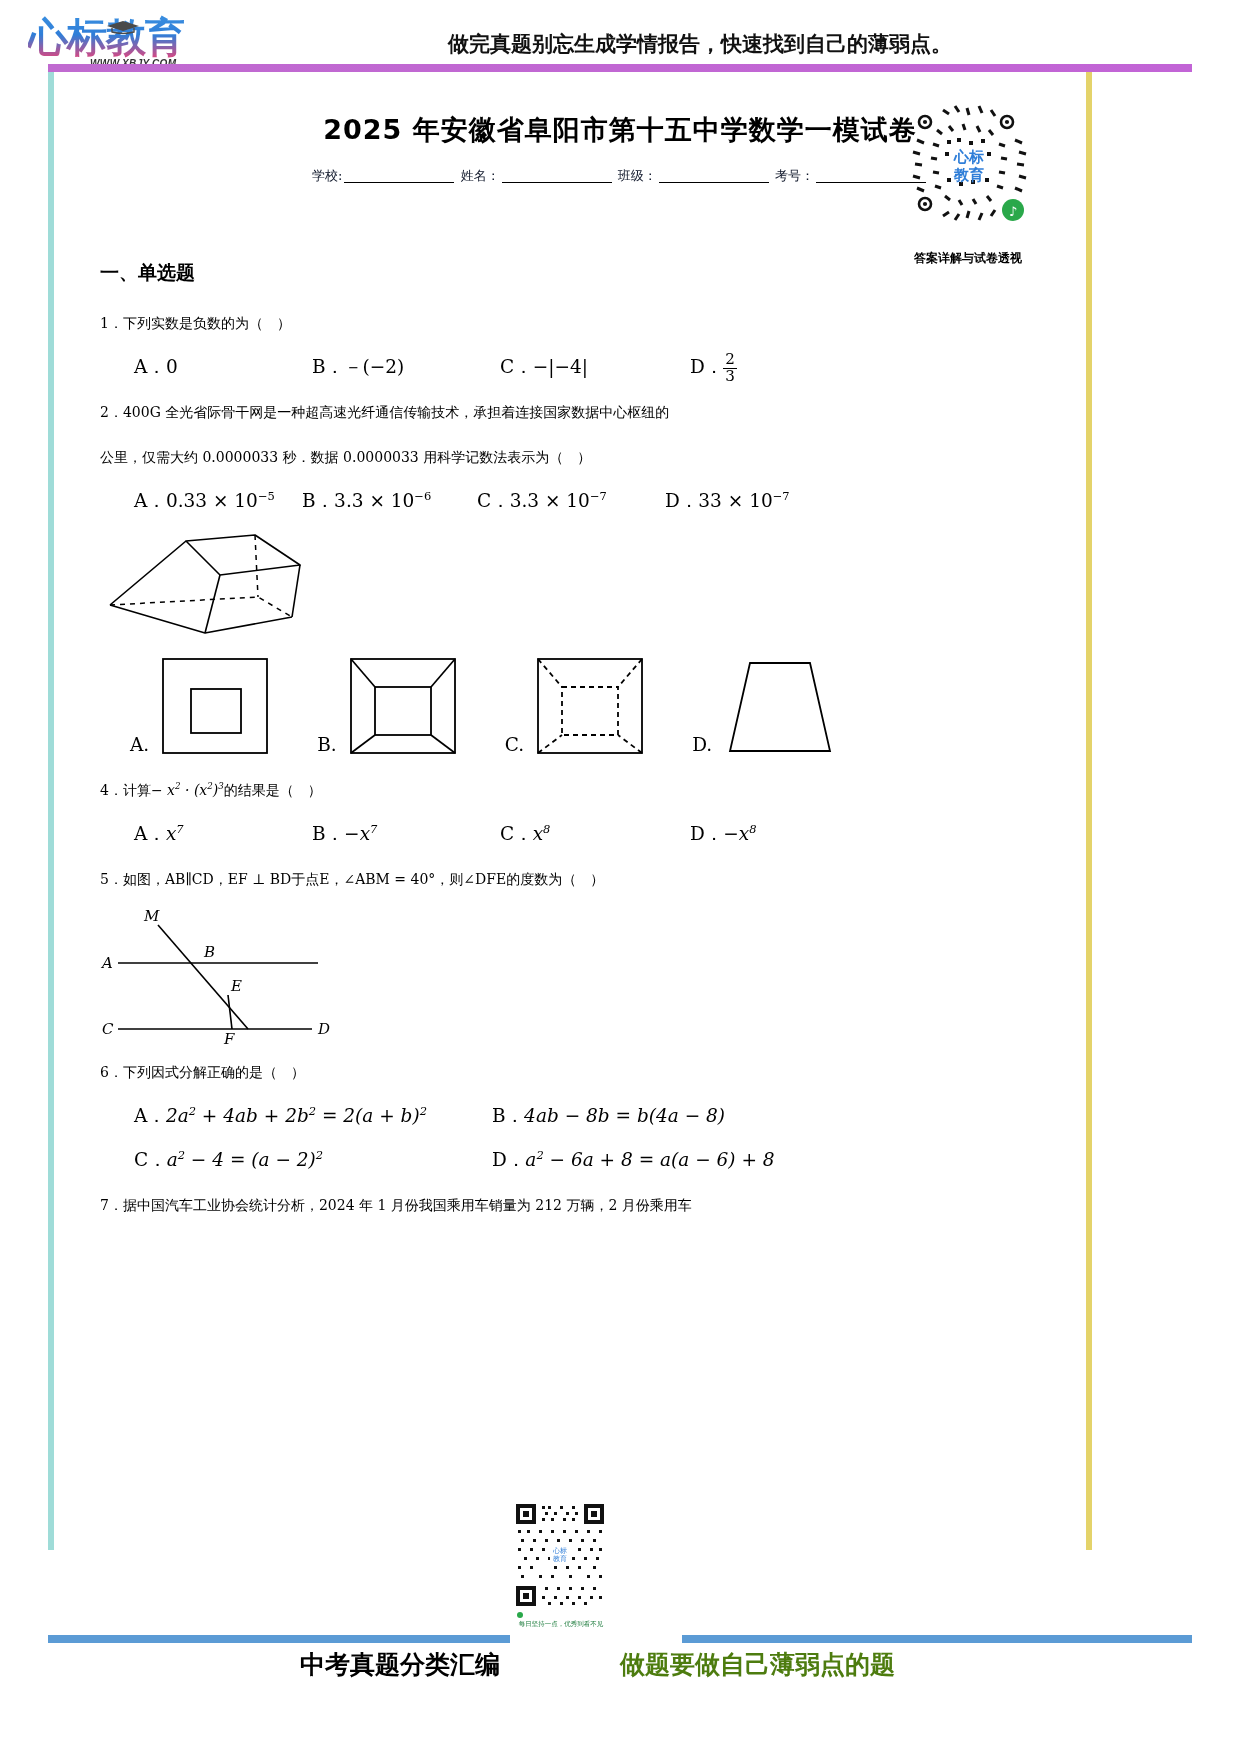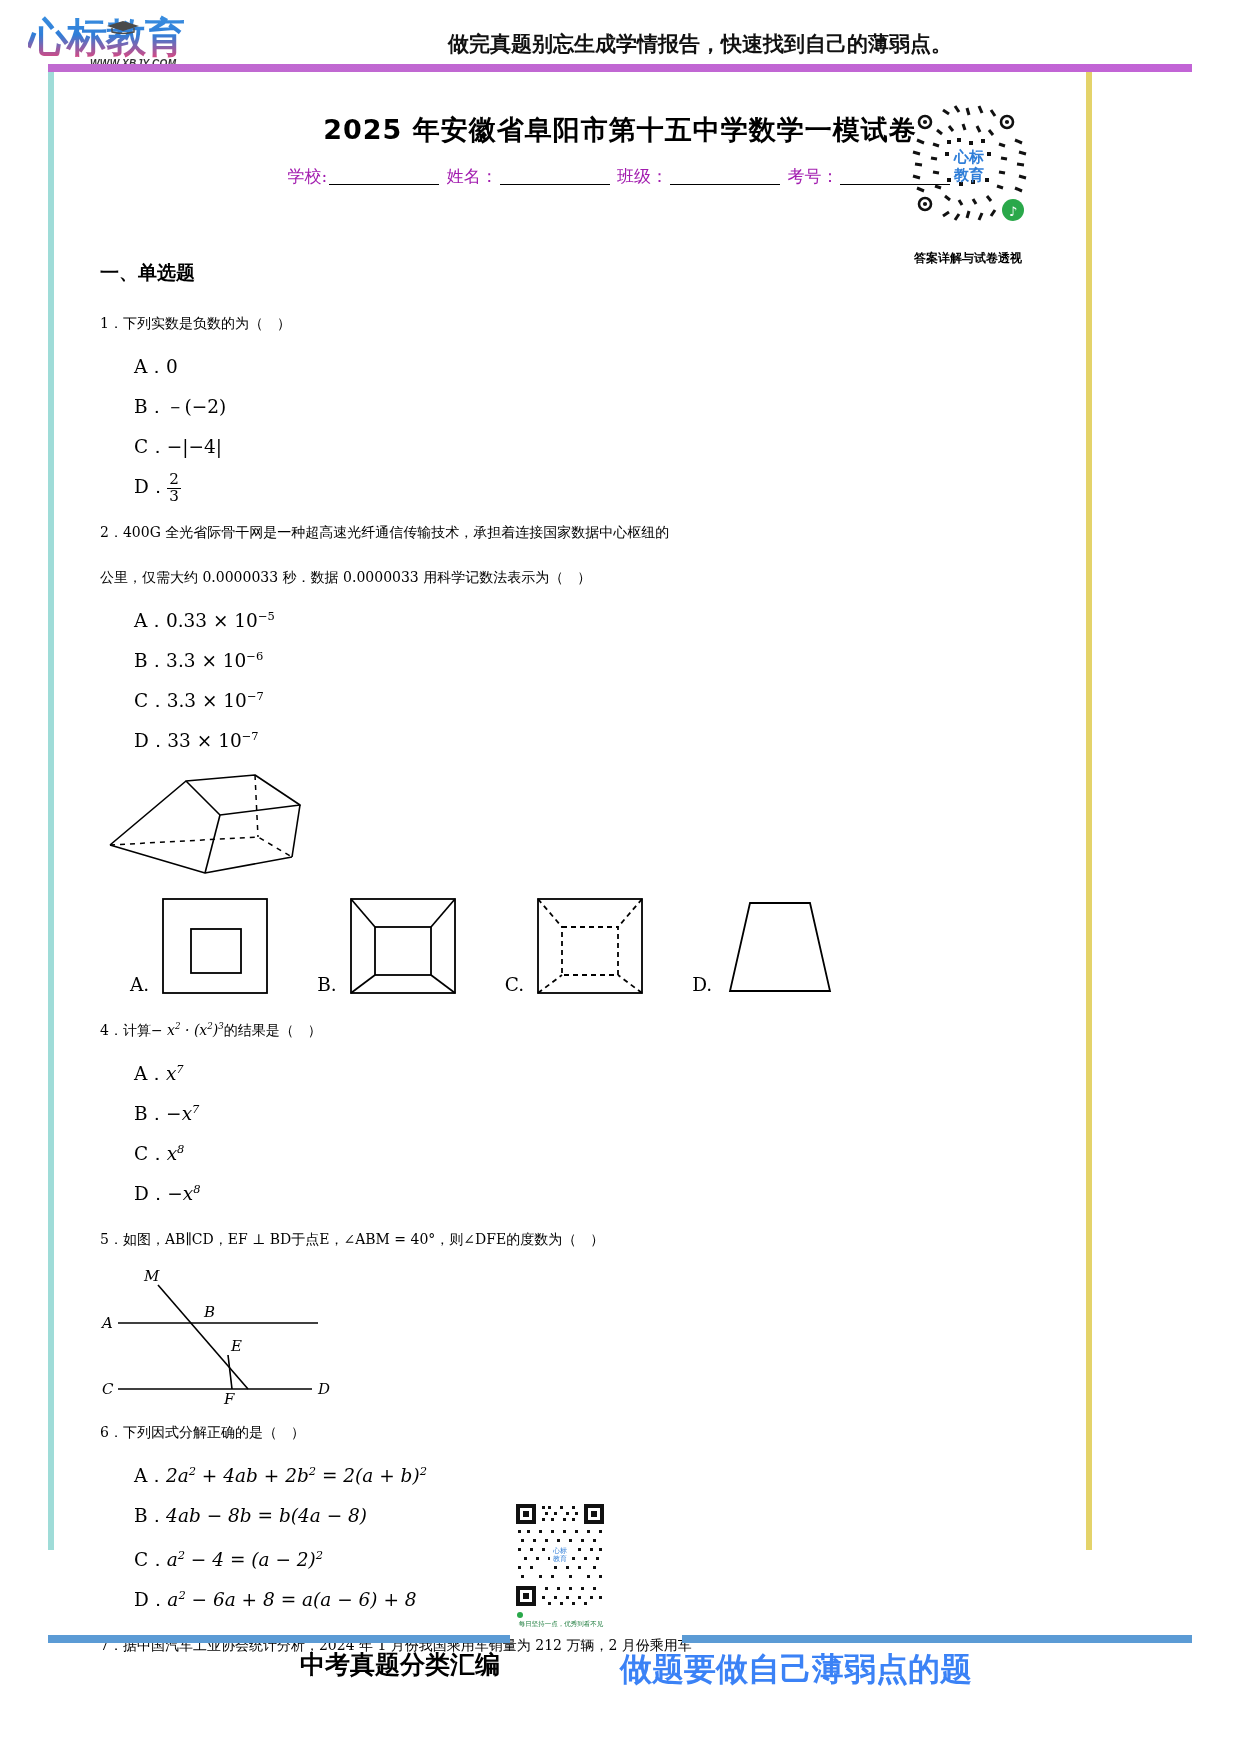--- a/index.html
+++ b/index.html
@@ -49,21 +49,21 @@
 
   
   .doc-title{
     position:absolute;left:0;right:0;top:112px;text-align:center;
     font-family:"DejaVu Sans","Liberation Sans",sans-serif;
     font-size:27px;font-weight:bold;letter-spacing:1px;color:#000;
   }
   .fill-line{
     position:absolute;left:0;right:0;top:165px;text-align:center;
     font-family:"DejaVu Serif","Liberation Serif",serif;
-    font-size:17px;color:#a21caf;
+    font-size:13px;color:#0f172a;
   }
   .fill-line span.blank{
     display:inline-block;border-bottom:1.6px solid #000;
     width:110px;height:17px;vertical-align:-3px;margin:0 2px;
   }
 
   
   .qr-head{
     position:absolute;left:903px;top:100px;width:132px;height:126px;
   }
@@ -79,21 +79,21 @@
     font-family:"DejaVu Sans","Liberation Sans",sans-serif;
     font-size:19px;font-weight:bold;margin:0 0 16px 0;
   }
   .q{
     font-family:"DejaVu Serif","Liberation Serif",serif;
     font-size:14px;line-height:43px;margin:0 0 2px 0;text-align:justify;
   }
   .opts{
     font-family:"DejaVu Serif","Liberation Serif",serif;
     font-size:18.5px;line-height:40px;margin:0 0 4px 0;
-    padding-left:34px;display:flex;flex-direction:column;
+    padding-left:34px;display:flex;
   }
   .opts.four > span{flex:0 0 auto;}
   .opt-a{width:178px;} .opt-b{width:188px;} .opt-c{width:190px;} .opt-d{width:auto;}
   .opts-wide > span{flex:0 0 auto;}
   .it{font-style:italic;font-family:"DejaVu Serif","Liberation Serif",serif;}
   sup{font-size:.62em;vertical-align:super;line-height:0;}
   .frac{
     display:inline-block;vertical-align:-0.55em;text-align:center;
     font-size:.82em;line-height:1.05;
   }
@@ -116,21 +116,21 @@
   .foot-rule-l{position:absolute;left:48px;top:1635px;width:462px;height:8px;background:#5b9bd5;}
   .foot-rule-r{position:absolute;left:682px;top:1635px;width:510px;height:8px;background:#5b9bd5;}
   .foot-left{
     position:absolute;left:300px;top:1648px;
     font-family:"DejaVu Sans","Liberation Sans",sans-serif;
     font-size:25px;font-weight:bold;color:#000;white-space:nowrap;
   }
   .foot-right{
     position:absolute;left:620px;top:1648px;
     font-family:Liberation Serif, serif;
-    font-size:32px;font-weight:bold;color:#3b82f6;white-space:nowrap;
+    font-size:25px;font-weight:bold;color:#4d7c0f;white-space:nowrap;
   }
   .qr-foot{position:absolute;left:512px;top:1500px;width:96px;height:118px;}
   .qr-foot-cap{
     position:absolute;left:505px;top:1620px;width:112px;text-align:center;
     font-family:"DejaVu Sans","Liberation Sans",sans-serif;
     font-size:6.5px;color:#1a7a3a;white-space:nowrap;
   }
 </style>
 </head>
 <body>

